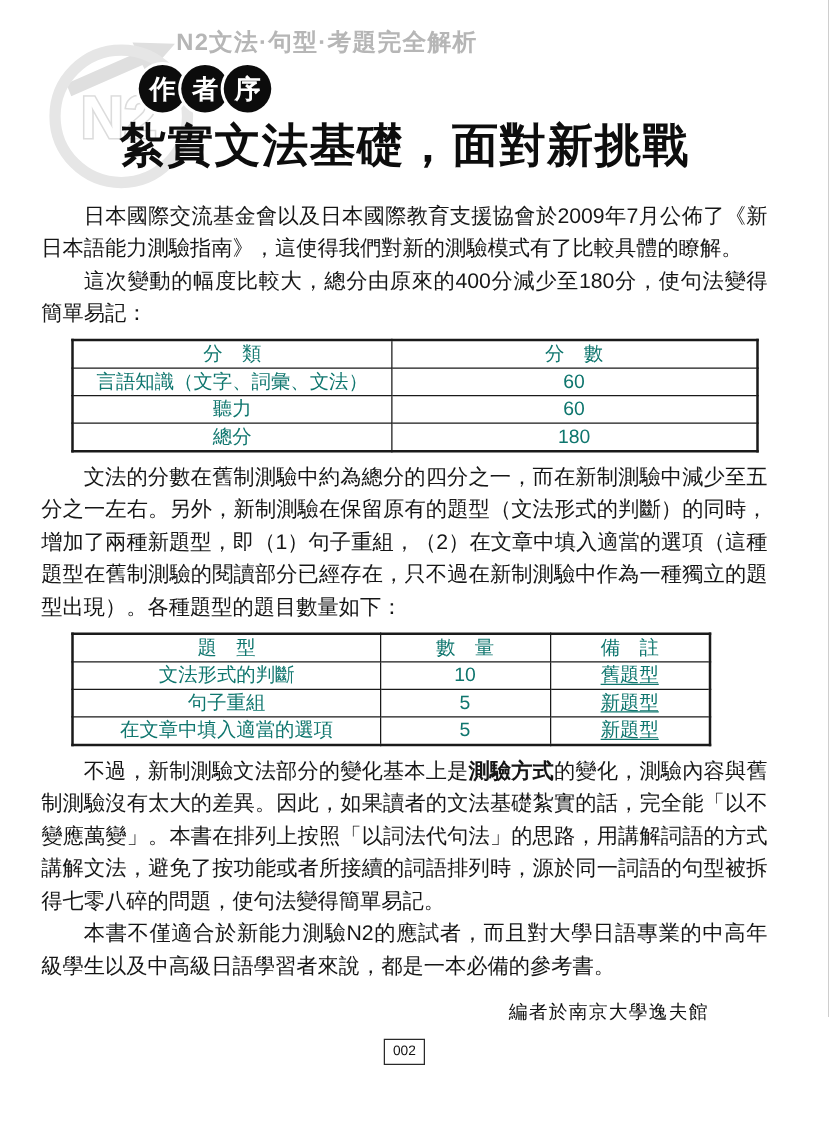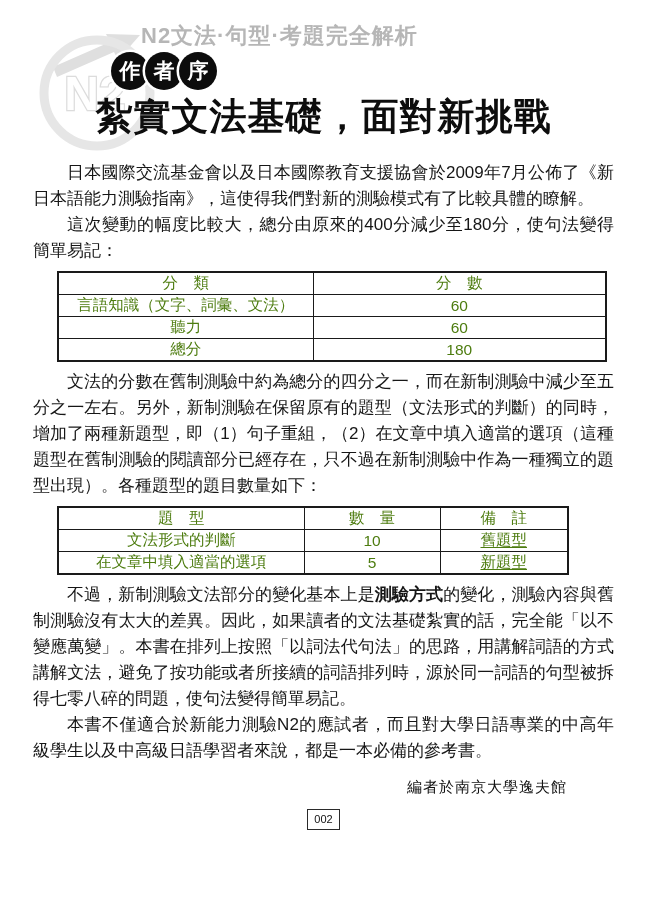--- a/index.html
+++ b/index.html
@@ -6,21 +6,21 @@
   .page {
     position:relative; width:663px; height:897px; margin:0 auto;
     background:#ffffff; overflow:hidden;
     font-family:"Liberation Sans", sans-serif;
     color:#161616;
   }
   
   .hdr-svg { position:absolute; left:0; top:0; z-index:1; }
   .series-title {
     position:absolute; left:141px; top:21px; z-index:2;
-    font-size:22px; font-weight:bold; color:#b6b6b6; letter-spacing:1px;
+    font-size:19px; font-weight:bold; color:#b6b6b6; letter-spacing:1px;
   }
   .badge { position:absolute; left:111px; top:52px; z-index:3; display:flex; }
   .badge-circle {
     width:38px; height:38px; border-radius:50%;
     background:#0c0c0c; color:#ffffff;
     font-size:21px; font-weight:bold;
     display:flex; align-items:center; justify-content:center;
     box-shadow:0 0 0 2.5px #ffffff; margin-left:-4px;
   }
   .badge-circle:first-child { margin-left:0; }
@@ -35,21 +35,21 @@
     text-align:justify; color:#161616;
   }
   p.body-par b { font-weight:bold; }
   table.doc-table {
     border-collapse:collapse; margin:7px 0 7px 24px;
     border:2.2px solid #1a1a1a; table-layout:fixed;
   }
   table.doc-table td, table.doc-table th {
     border:1.6px solid #1a1a1a; text-align:center; vertical-align:middle;
     font-size:15.5px; font-weight:normal; height:20px; padding:0 3px;
-    color:#4d7c0f; overflow:hidden; white-space:nowrap;
+    color:#0f766e; overflow:hidden; white-space:nowrap;
   }
   table.t-score { width:548px; }
   table.t-score col.c1 { width:255px; } table.t-score col.c2 { width:293px; }
   table.t-question { width:510px; }
   table.t-question col.c1 { width:246px; }
   table.t-question col.c2 { width:136px; }
   table.t-question col.c3 { width:128px; }
   .u { text-decoration:underline; text-underline-offset:2px; }
   .signature {
     text-align:right; padding-right:47px; margin-top:14px;
@@ -126,20 +126,25 @@
         <th>題　型</th>
         <th>數　量</th>
         <th>備　註</th>
       </tr>
       <tr>
         <td>文法形式的判斷</td>
         <td>10</td>
         <td><span class="u">舊題型</span></td>
       </tr>
       <tr>
+        <td>句子重組</td>
+        <td>5</td>
+        <td><span class="u">新題型</span></td>
+      </tr>
+      <tr>
         <td>在文章中填入適當的選項</td>
         <td>5</td>
         <td><span class="u">新題型</span></td>
       </tr>
     </tbody>
       </table>
 
     <p class="body-par"><span>不過，新制測驗文法部分的變化基本上是</span><b>測驗方式</b><span>的變化，測驗內容與舊制測驗沒有太大的差異。因此，如果讀者的文法基礎紮實的話，完全能「以不變應萬變」。本書在排列上按照「以詞法代句法」的思路，用講解詞語的方式講解文法，避免了按功能或者所接續的詞語排列時，源於同一詞語的句型被拆得七零八碎的問題，使句法變得簡單易記。</span></p>
 
     <p class="body-par">本書不僅適合於新能力測驗N2的應試者，而且對大學日語專業的中高年級學生以及中高級日語學習者來說，都是一本必備的參考書。</p>

